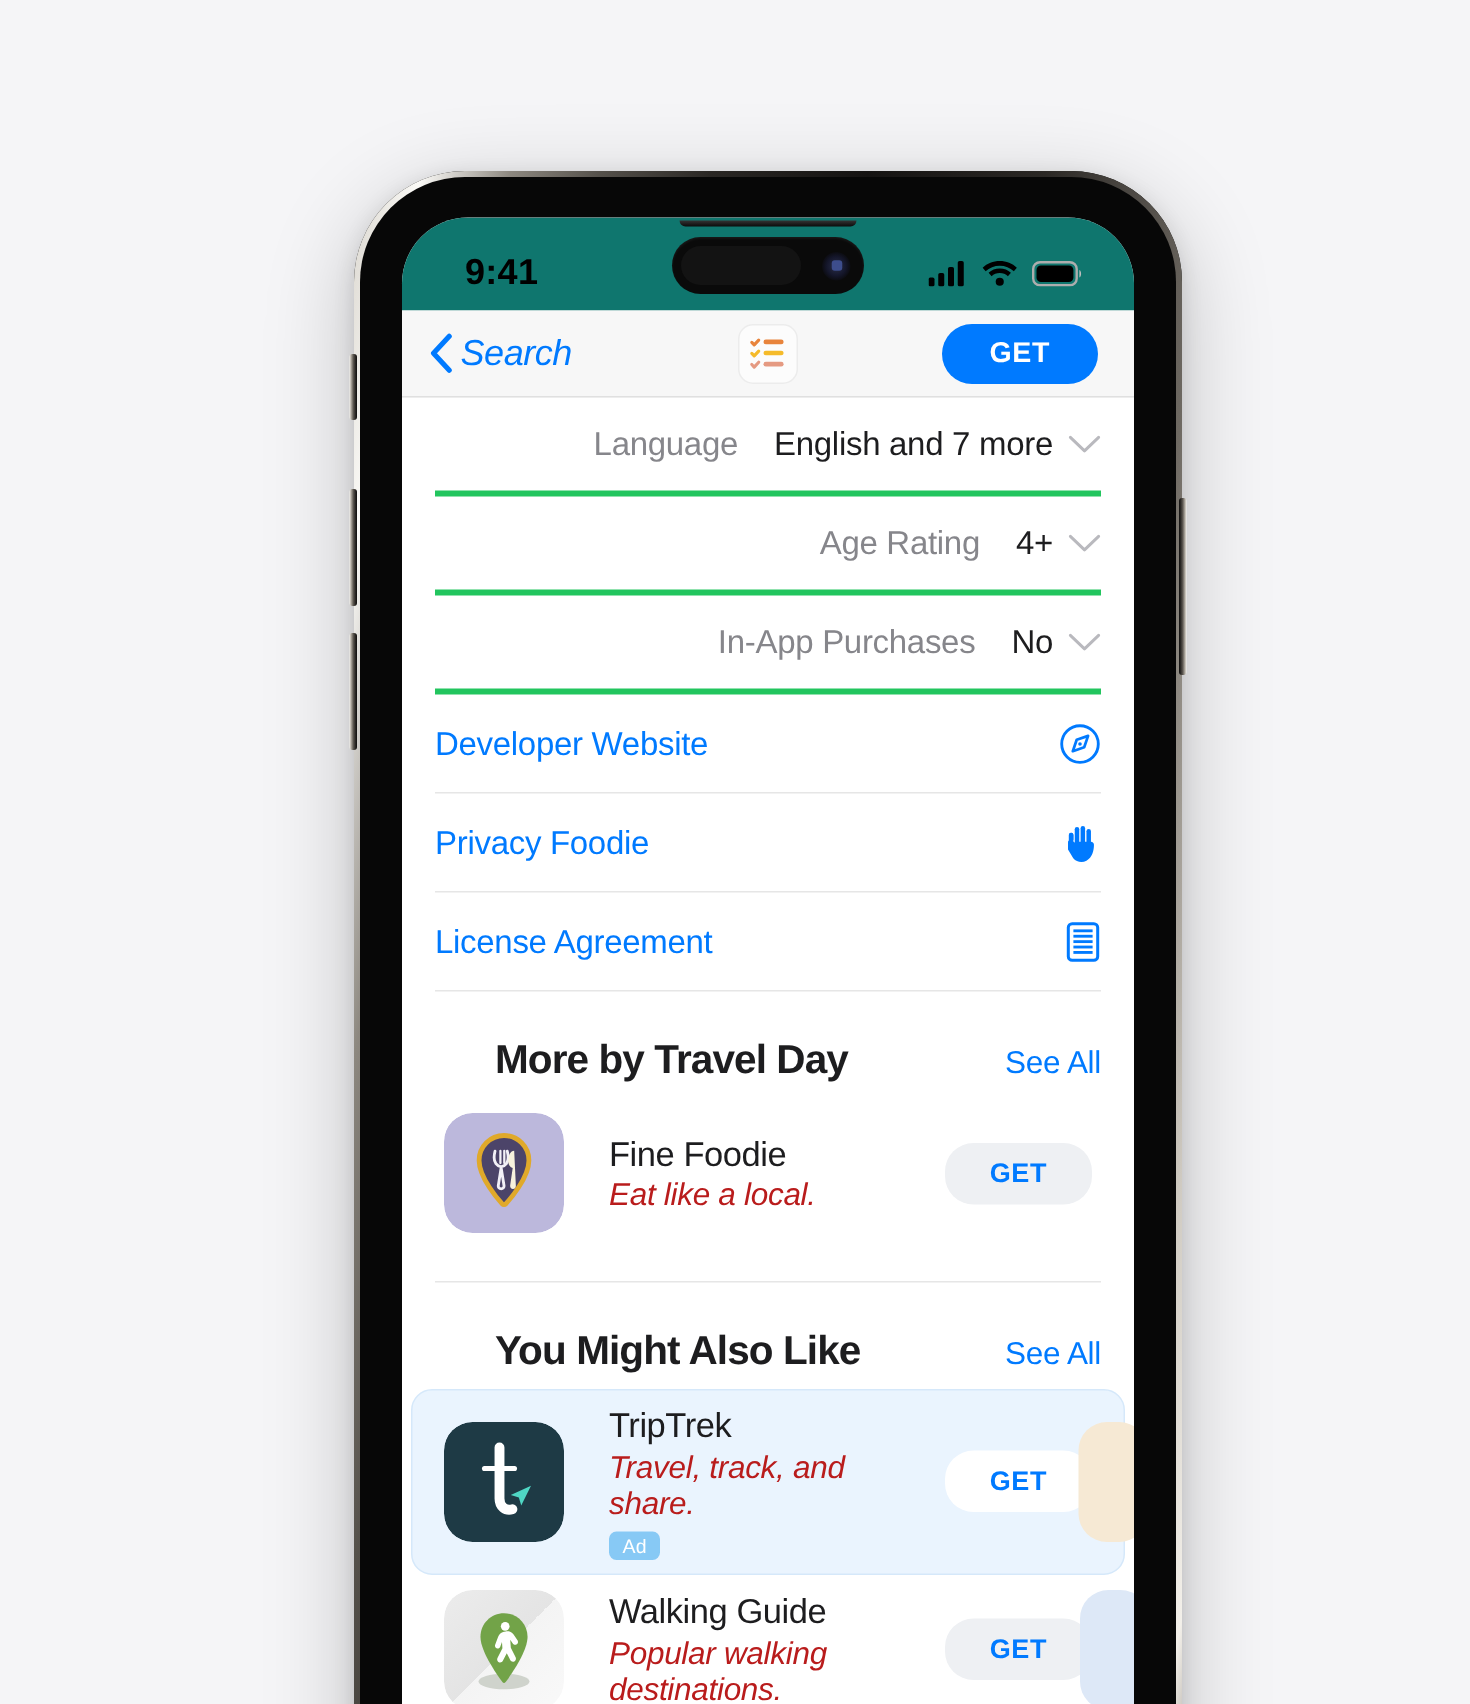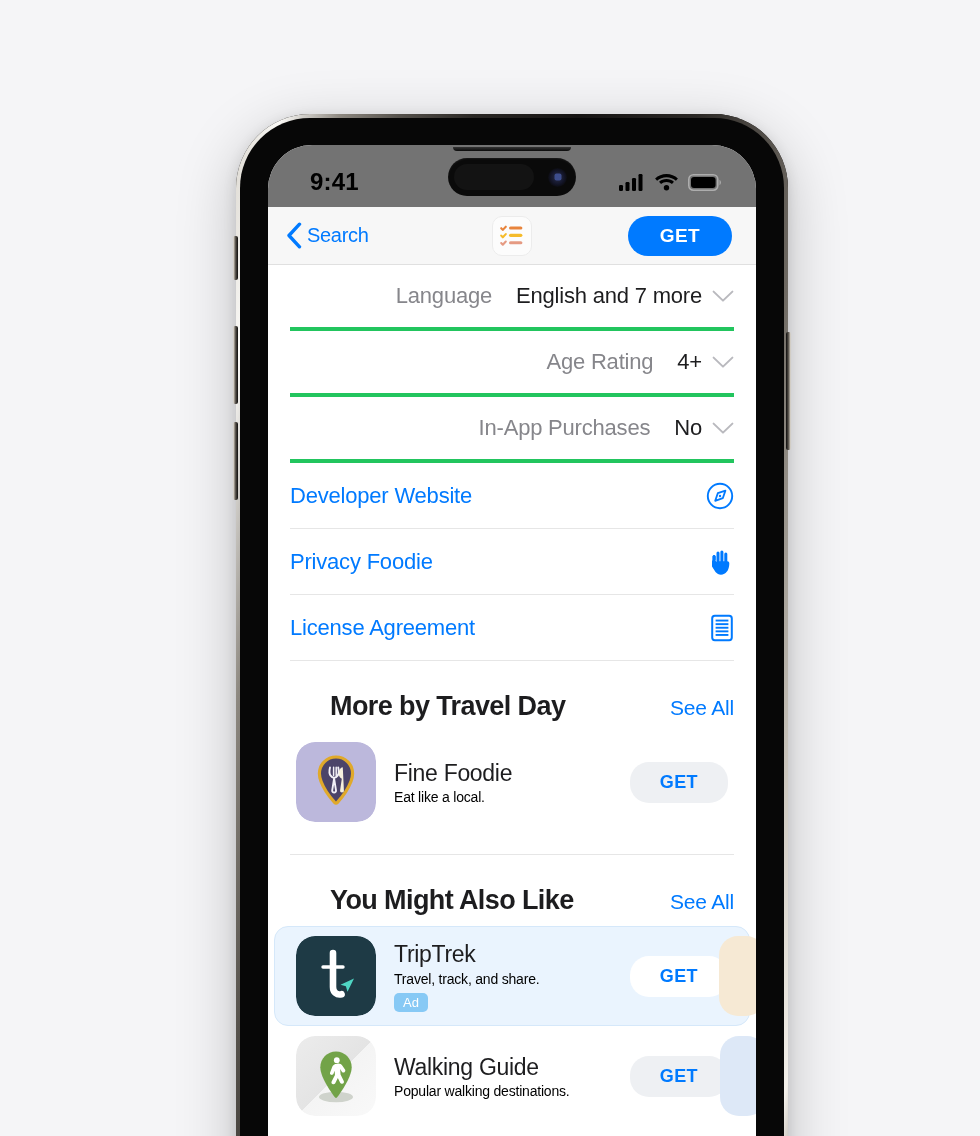--- a/index.html
+++ b/index.html
@@ -57,21 +57,21 @@
   .btn-left { left: -3px; width: 5px; }
   .btn-right{ right: -3px; width: 5px;
     background: linear-gradient(270deg,#f2efe9 0%,#b8b2a8 18%,#5d5851 50%,#2b2825 78%,#0f0e0d 100%); }
   .btn-action { top: 122px;  height: 44px; }
   .btn-volup  { top: 212px;  height: 78px; }
   .btn-voldn  { top: 308px;  height: 78px; }
   .btn-power  { top: 218px;  height: 118px; }
 
   
   .statusbar {
-    position: relative; height: 62px; background: #737373;
+    position: relative; height: 62px; background: #0f766e;
     display: flex; align-items: center; justify-content: space-between;
     padding: 0 34px 0 42px;
   }
   .status-time {
     font-size: 24px; font-weight: 700; color: #000;
     letter-spacing: 0.2px; padding-top: 12px;
   }
   .status-right { display: flex; align-items: center; gap: 9px; padding-top: 12px; }
 
   .dynamic-island {
@@ -101,21 +101,21 @@
   }
 
   
   .navbar {
     height: 58px; background: #f7f7f7;
     display: flex; align-items: center; padding: 0 24px 0 18px;
     position: relative;
     border-bottom: 1px solid #e0e0e0;
   }
   .nav-back { display: flex; align-items: center; gap: 5px; cursor: pointer; }
-  .nav-back-label { color: #007aff; font-size: 20px; letter-spacing: -0.3px; }
+  .nav-back-label { color: #007aff; font-size: 24px; letter-spacing: -0.3px; font-style: italic; }
   .nav-appicon {
     position: absolute; left: 50%; transform: translateX(-50%);
     width: 40px; height: 40px; border-radius: 10px;
     background: #fcfcfc;
     border: 1px solid #ececec;
     display: flex; align-items: center; justify-content: center;
   }
   .nav-get {
     margin-left: auto;
     background: #007aff; color: #fff;
@@ -162,23 +162,23 @@
     display: flex; align-items: center; gap: 18px;
     padding: 10px 22px; margin: 0 6px;
     border-radius: 14px; cursor: pointer;
     position: relative;
   }
   .app-row.highlight { background: #eaf4fe; border: 1px solid #d5e8fa; padding: 9px 21px; justify-content: space-between; }
   .app-icon {
     width: 80px; height: 80px; border-radius: 19px; flex-shrink: 0;
     overflow: hidden; position: relative;
   }
-  .app-meta { flex: 1; min-width: 0; }
+  .app-meta { flex: 1; min-width: 0; margin-left: 12px; }
   .app-name { font-size: 23px; color: #1d1d1f; letter-spacing: -0.3px; line-height: 1.25; }
-  .app-sub  { font-size: 14px; color: #000000; letter-spacing: -0.2px; margin-top: 2px; }
+  .app-sub  { font-size: 21px; color: #b91c1c; letter-spacing: -0.2px; margin-top: 2px; font-style: italic; }
   .ad-badge {
     display: inline-block; margin-top: 6px;
     background: #87c9f5; color: #fff;
     font-size: 13px; padding: 2px 9px; border-radius: 5px;
     letter-spacing: 0.2px;
   }
   .get-pill {
     background: #eef0f3; color: #007aff;
     font-size: 18px; font-weight: 700; letter-spacing: 0.4px;
     padding: 10px 30px; border-radius: 19px; border: none;

